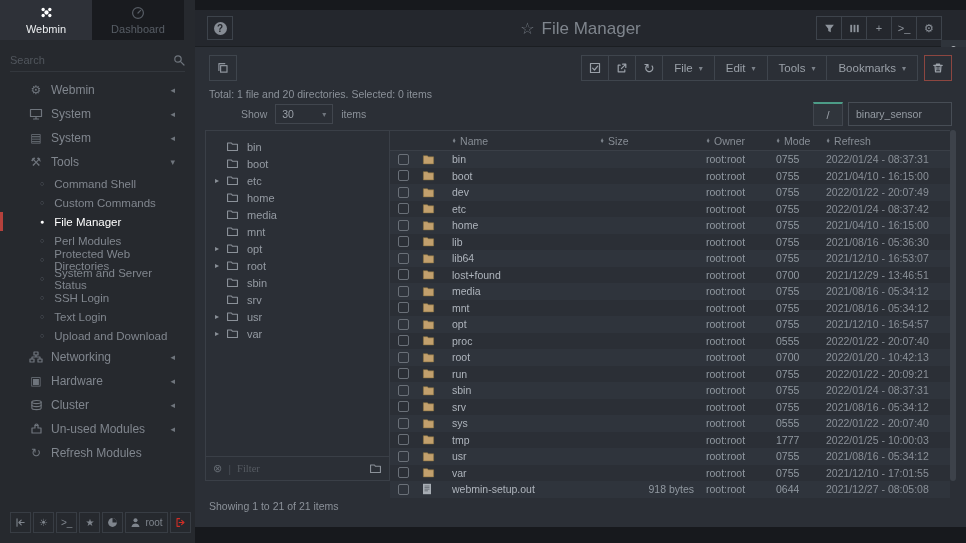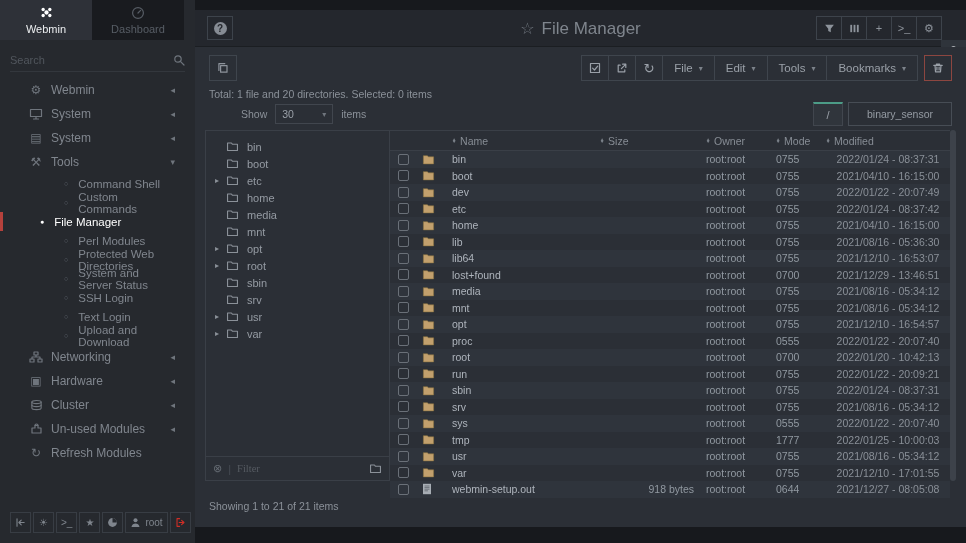--- a/index.html
+++ b/index.html
@@ -24,21 +24,21 @@
   .searchrow { position:relative; margin:8px 10px 4px 10px; border-bottom:1px solid #33373d; height:24px; display:flex; align-items:center; }
   .searchrow input { flex:1; background:transparent; border:none; outline:none; color:#aeb4bb; font-size:11px; font-family:inherit; }
   .searchrow input::placeholder { color:#51565d; }
   .searchrow .mag { color:#6d737b; }
 
   .nav { margin-top:6px; }
   .nav-item { position:relative; display:flex; align-items:center; height:24px; padding-left:28px; padding-right:24px;
               color:#80868e; font-size:12px; cursor:pointer; }
   .nav-item .nicon { width:16px; margin-right:7px; color:#6f757d; font-size:12px; display:flex; justify-content:center; }
   .nav-item .chev { position:absolute; right:20px; font-size:9px; color:#6f757d; }
-  .nav-item.sub { height:19px; padding-left:64px; font-size:11.5px; }
+  .nav-item.sub { height:19px; padding-left:40px; font-size:11.5px; }
   .nav-item.sub .bullet { font-size:7px; margin-right:10px; color:#5d636b; }
   .nav-item.sub.active { color:#ffffff; border-left:3px solid var(--accent); padding-left:37px; }
   .nav-item.sub.active .bullet { color:#ffffff; }
 
   .side-bottom { position:absolute; left:10px; bottom:10px; display:flex; gap:2px; align-items:center; }
   .sb-btn { min-width:21px; height:21px; border:1px solid #383d44; display:flex; align-items:center; justify-content:center;
             gap:4px; color:#7f858d; font-size:10px; padding:0 4px; cursor:pointer; background:transparent; }
   .sb-btn.logout { color:#cf2e26; }
 
   
@@ -77,21 +77,21 @@
 
   .show-row { position:absolute; left:14px; right:14px; top:57px; height:24px;margin-left:32px; }
   .show-left { display:flex; align-items:center; gap:8px; font-size:10.5px; color:#8b9199; }
   .show-select { width:58px; height:20px; border:1px solid #41464e; display:flex; align-items:center; padding:0 6px;
                  color:#9aa0a8; cursor:pointer; justify-content:space-between; }
   .show-select .caret { font-size:8px; color:#6f757d; }
   .path-box { position:absolute; right:0; top:-2px; display:flex; align-items:stretch; gap:5px; height:24px; }
   .root-btn { width:30px; border:1px solid #41464e; border-top:2px solid var(--teal); background:#30353c; color:#9aa0a8;
               display:flex; align-items:center; justify-content:center; font-size:11px; cursor:pointer; }
   .path-input { width:104px; border:1px solid #474d55; background:transparent; color:#959ba3; font-size:10.5px;
-                font-family:inherit; padding:0 7px; outline:none;text-align:center; }
+                font-family:inherit; padding:0 7px; outline:none; }
 
   
   .tree-panel { position:absolute; left:10px; width:185px; top:83px; bottom:46px; border:1px solid var(--panelborder); }
   .tree-list { padding-top:7px; }
   .tree-item { display:flex; align-items:center; height:17px; padding-left:9px; color:#959ba3; font-size:11px; cursor:pointer; }
   .tree-item .tw { width:11px; font-size:8px; color:#8b9199; }
   .tree-item .tfold { color:#8b9199; margin-right:8px; }
   .tree-filter { position:absolute; left:0; right:0; bottom:0; height:24px; border-top:1px solid var(--panelborder);
                  display:flex; align-items:center; padding:0 7px; gap:6px; }
   .tree-filter .clear { color:#666c74; font-size:11px; cursor:pointer; }
@@ -105,21 +105,21 @@
   .grid-cols { display:grid; grid-template-columns:28px 34px 1fr 106px 70px 50px 124px; align-items:center; }
   .thead { height:20px; border-bottom:1px solid var(--panelborder); color:#878d95; font-size:10.5px; }
   .thead .hcell { display:flex; align-items:center; gap:4px; cursor:pointer; }
   .thead .sort { font-size:8px; color:#7b828a; transform:scaleX(.8); }
   .trow { height:16.5px; font-size:10.5px; color:#9199a1; }
   .trow:nth-child(odd) { background:#2f343c; }
   .trow .cb { width:11px; height:11px; border:1px solid #6a7078; border-radius:2px; margin-left:8px; cursor:pointer; }
   .trow .ficon { margin-left:4px; }
   .trow .fname { color:#aeb4bc; cursor:pointer; }
   .trow .fsize { text-align:right; padding-right:12px; }
-  .trow .fmod { color:#8a9098;text-align:center; }
+  .trow .fmod { color:#8a9098; }
   .vscroll { position:absolute; right:10px; top:83px; bottom:46px; width:6px; background:#3d424a; border-radius:3px; }
 
   .showing-line { position:absolute; left:14px; top:453px; font-size:10.5px; color:#8b9199; }
 </style>
 </head>
 <body style="--accent: #b5413c; --teal: #4c9c87;">
 
 <aside class="sidebar">
   <div class="tabs">
     <div class="tab active">
@@ -560,21 +560,21 @@
           <span class="hcell">
             <span class="sort">♦</span>
             <span>Owner</span>
           </span>
           <span class="hcell">
             <span class="sort">♦</span>
             <span>Mode</span>
           </span>
           <span class="hcell">
             <span class="sort">♦</span>
-            <span>Modified</span>
+            <span>Refresh</span>
           </span>
         </div>
       <div>
           <div class="trow grid-cols">
             <span class="cb"></span>
             <span class="ficon">
               <svg width="13" height="11" viewBox="0 0 14 12">
                 <path d="M1.4 10.8V1.8h4.4l1 1.3h5.8v7.7z" fill="#c2a06d" stroke="#8a713f" stroke-width="0.6"></path>
               </svg>
             </span>

